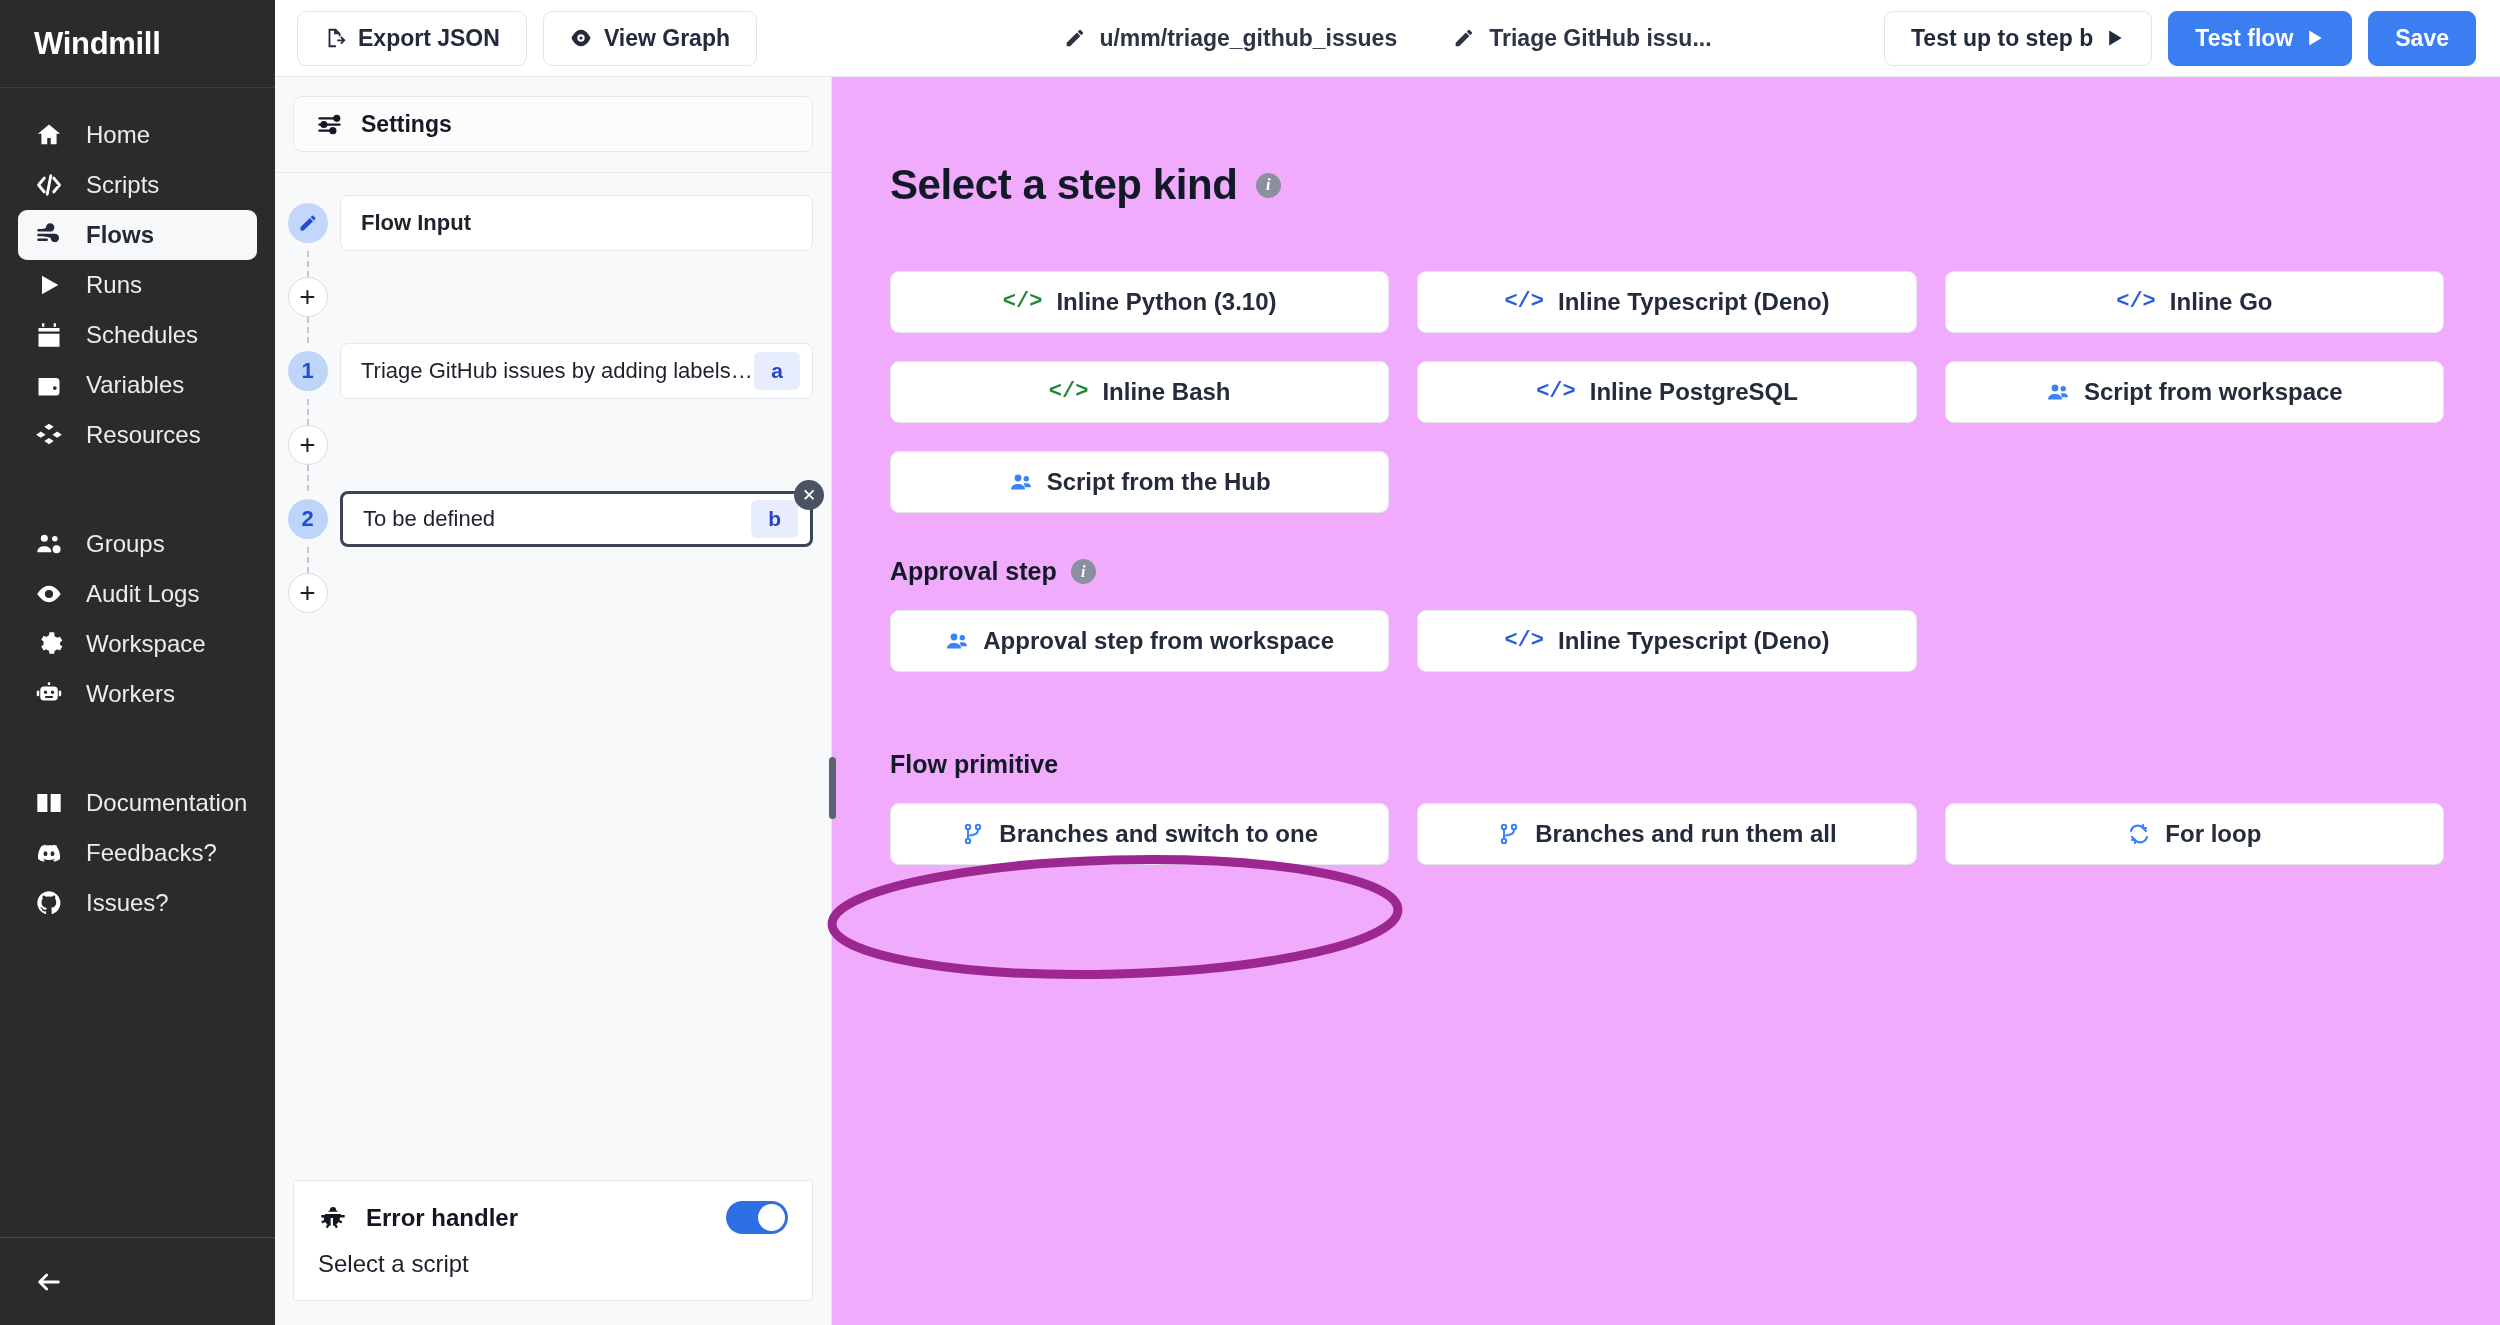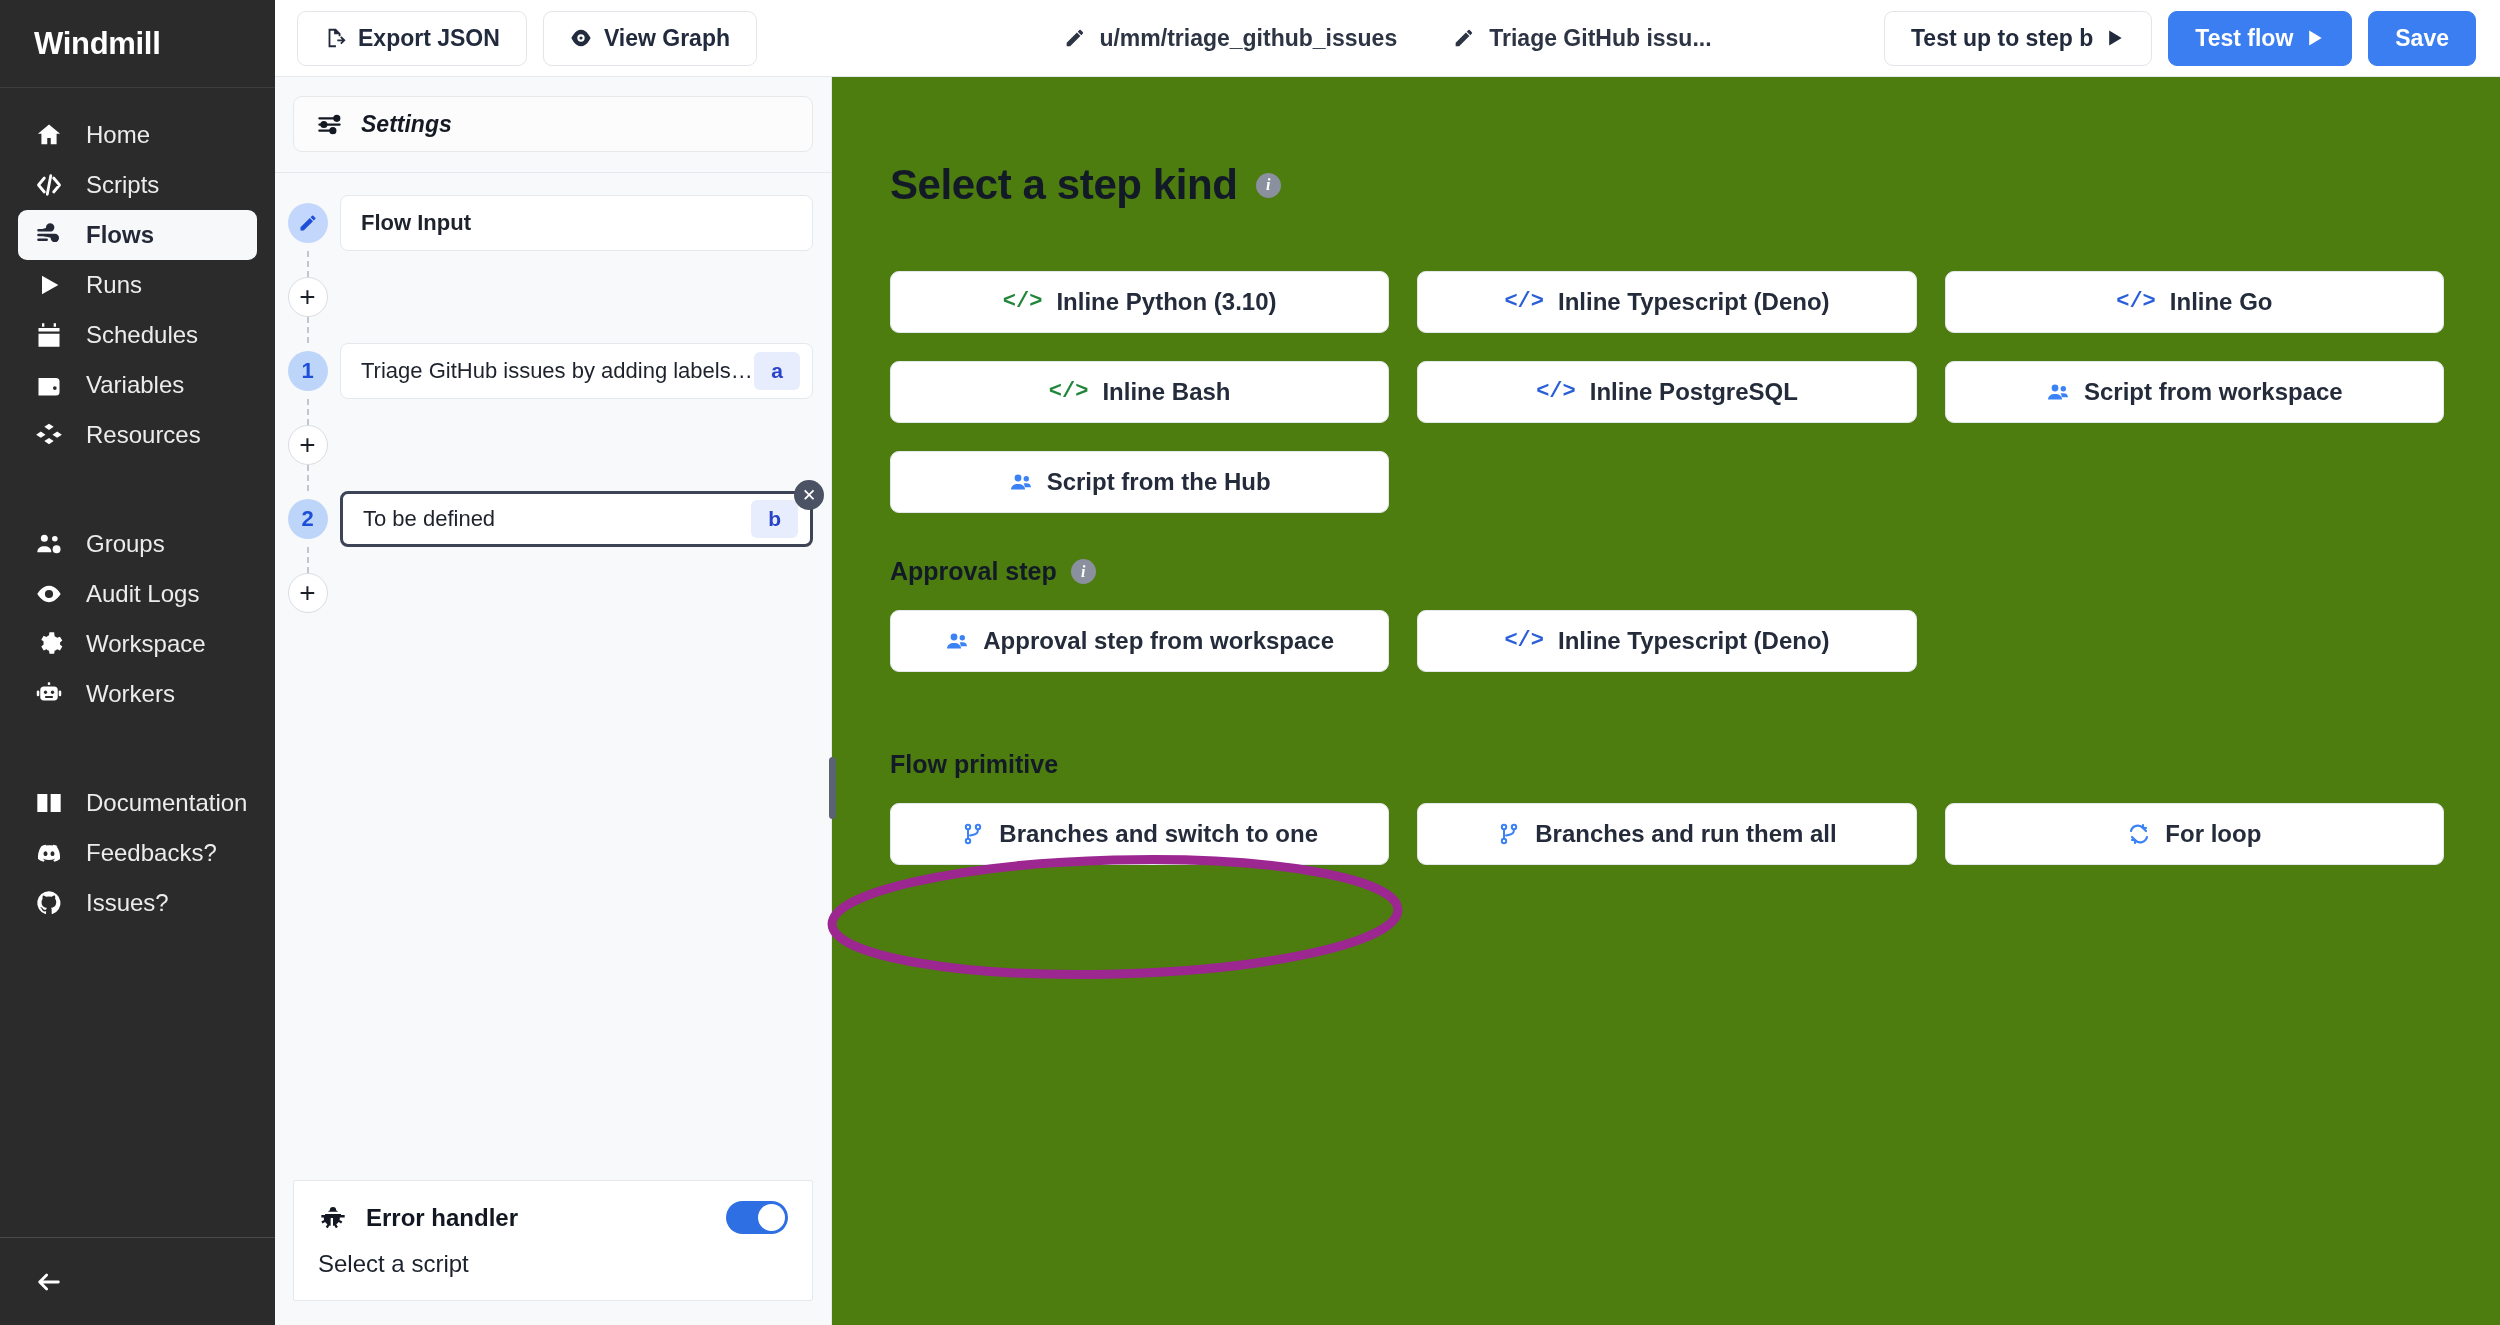--- a/index.html
+++ b/index.html
@@ -92,21 +92,21 @@
   .workarea { flex: 1 1 auto; display: flex; min-height: 0; position: relative; }
 
   
   .flowpanel {
     width: 557px; flex: 0 0 557px;
     background: #f8f9fb;
     border-right: 1px solid #e3e6ea;
     display: flex; flex-direction: column;
     position: relative;
   }
-  .fp-settings-wrap { padding: 19px 18px 20px 18px; border-bottom: 1px solid #e6e8ec; font-style: italic; }
+  .fp-settings-wrap { padding: 19px 18px 20px 18px; border-bottom: 1px solid #e6e8ec; }
   .settings-btn {
     width: 100%; height: 56px;
     background: #fcfcfd; border: 1px solid #e6e8ec; border-radius: 9px;
     display: flex; align-items: center; gap: 18px; padding-left: 22px;
     font-size: 23px; font-weight: bold; color: #141924; cursor: pointer;
   }
   .fp-steps { flex: 1 1 auto; padding: 22px 0 0 0; overflow: hidden; position: relative; }
   .step-row { display: flex; align-items: center; padding: 0 18px 0 0; position: relative; }
   .rail { width: 65px; flex: 0 0 65px; display: flex; justify-content: center; position: relative; }
   .node {
@@ -164,21 +164,21 @@
   }
   .err-sub { margin-top: 16px; font-size: 24px; color: #1b212c; cursor: pointer; }
 
   .resize-handle {
     position: absolute; right: -5px; top: 680px;
     width: 7px; height: 62px; background: #5b6272; border-radius: 4px;
     cursor: col-resize; z-index: 20;
   }
 
   
-  .main { flex: 1 1 auto; background: #4d7c0f; padding: 84px 56px 0 58px; overflow: hidden; min-width: 0; position: relative; }
+  .main { flex: 1 1 auto; background: #f0abfc; padding: 84px 56px 0 58px; overflow: hidden; min-width: 0; position: relative; }
   .page-title { display: flex; align-items: center; gap: 18px; }
   .page-title h1 { font-size: 42px; font-weight: bold; color: #131a27; letter-spacing: -0.4px; }
   .info-dot {
     width: 25px; height: 25px; border-radius: 50%; background: #8a909d;
     color: #fff; font-size: 16px; font-weight: bold; font-style: italic;
     display: inline-flex; align-items: center; justify-content: center;
     font-family: "Liberation Serif", serif; cursor: pointer;
   }
   .section-title {
     display: flex; align-items: center; gap: 14px;

